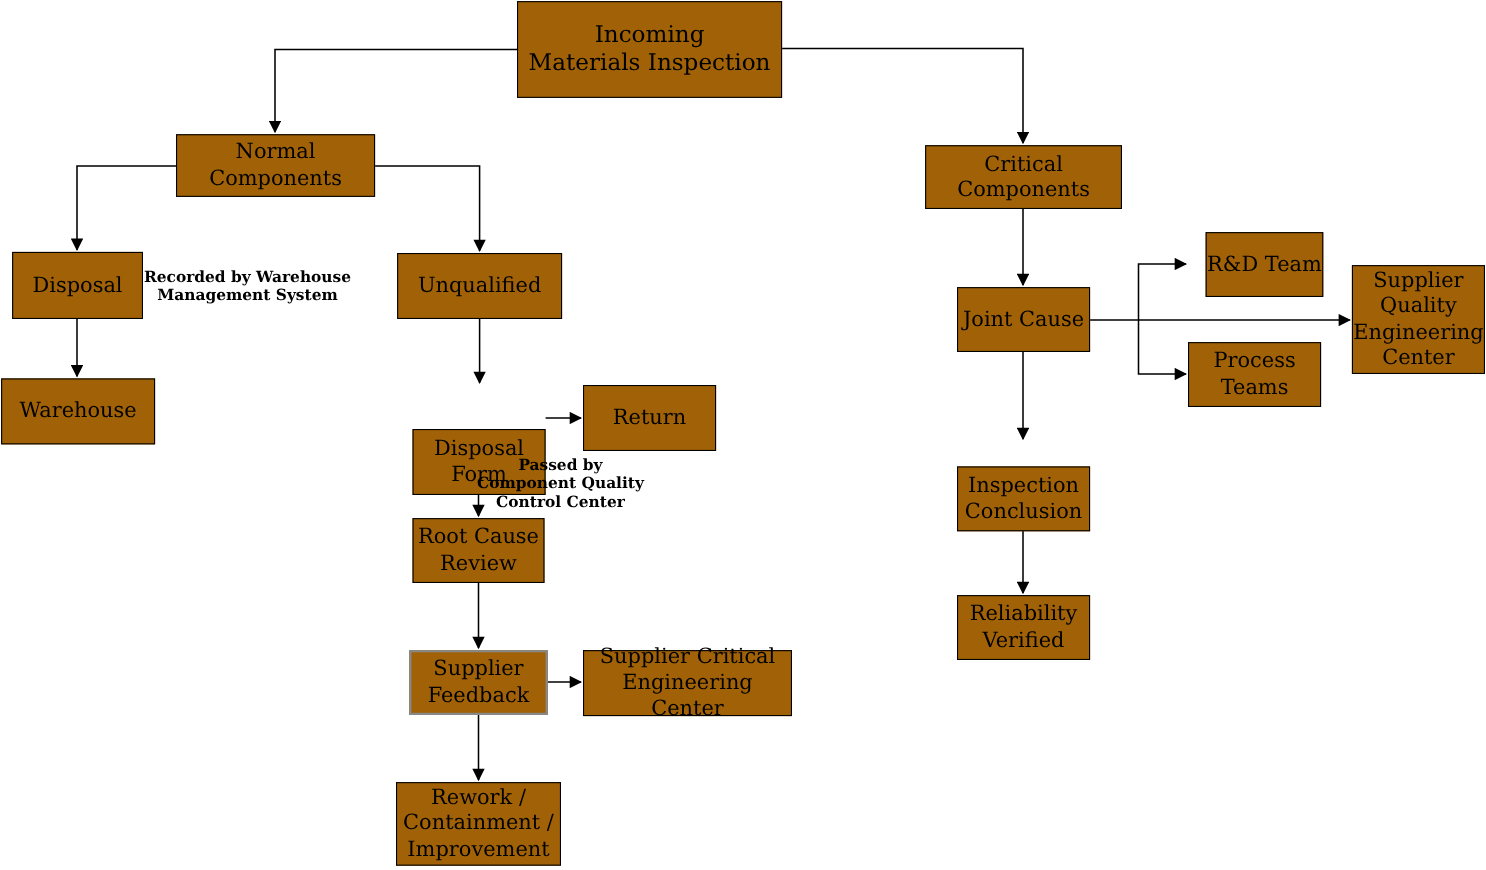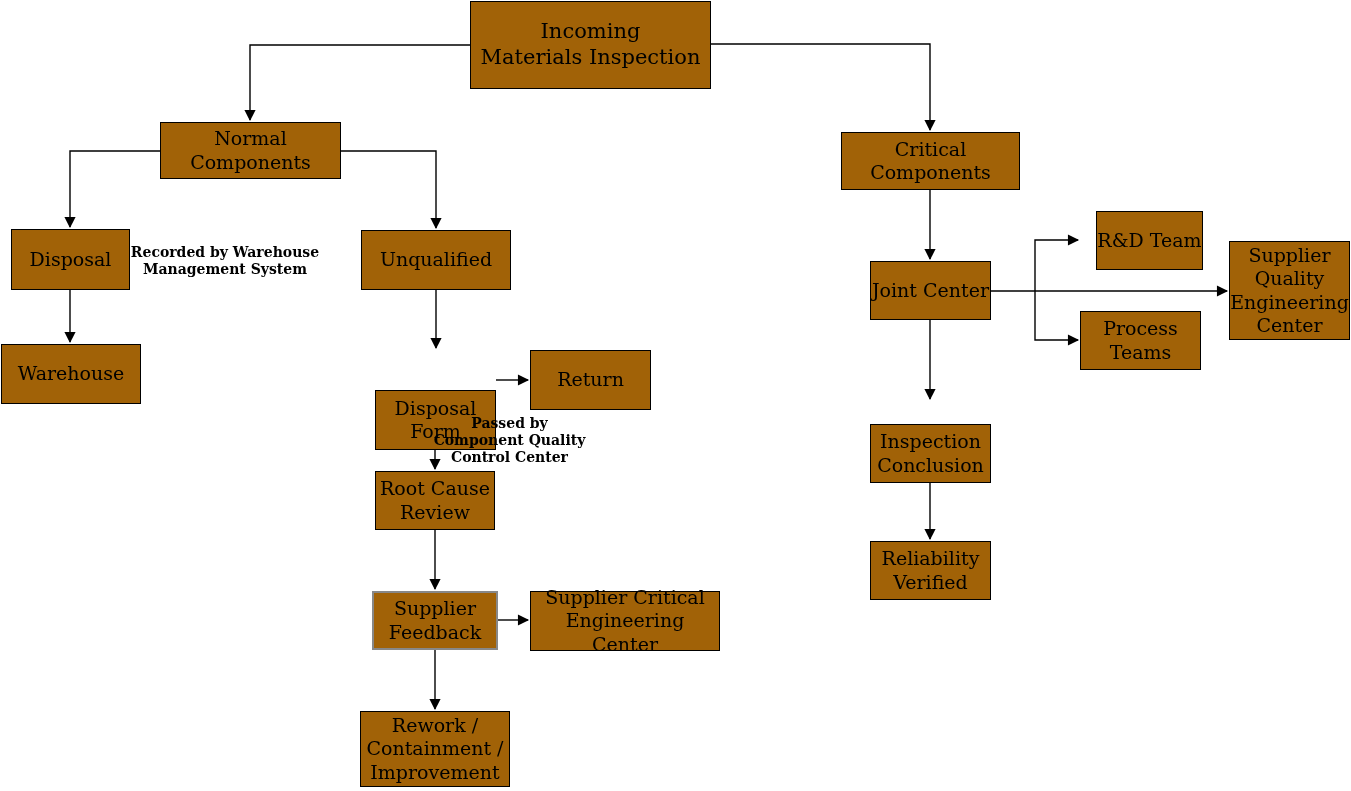--- a/index.html
+++ b/index.html
@@ -144,21 +144,21 @@
 Engineering Center</span>
   </div>
 
   <div class="node n-rework">
     <span class="lbl">Rework /
 Containment /
 Improvement</span>
   </div>
 
   <div class="node n-joint">
-    <span class="lbl">Joint Center</span>
+    <span class="lbl">Joint Cause</span>
   </div>
 
   <div class="node n-rnd">
     <span class="lbl">R&amp;D Team</span>
   </div>
 
   <div class="node n-process">
     <span class="lbl">Process
 Teams</span>
   </div>

